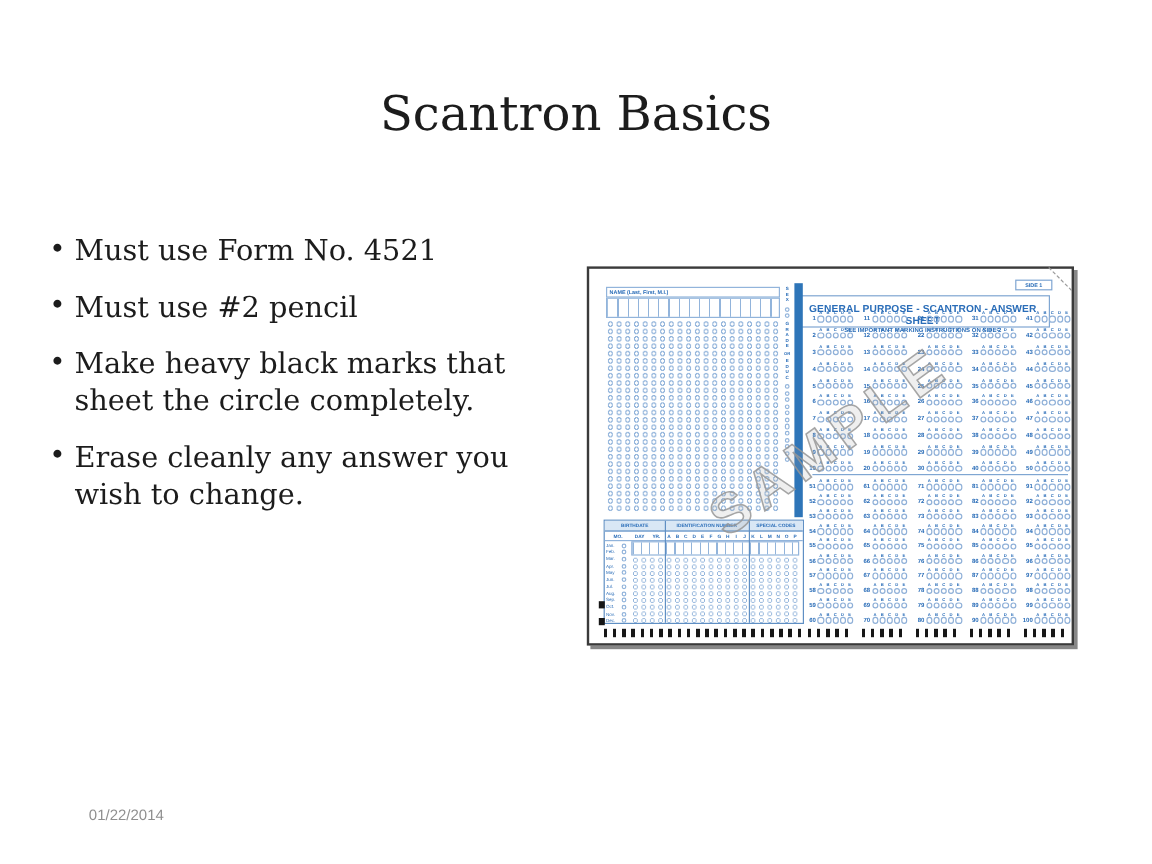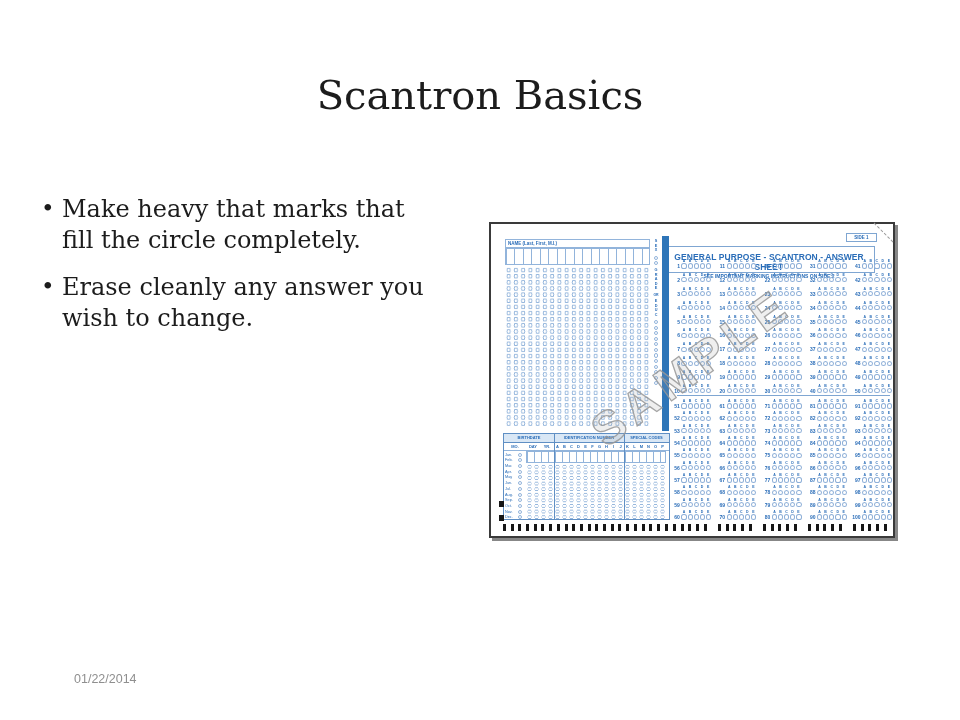--- a/index.html
+++ b/index.html
@@ -91,21 +91,23 @@
              color:rgba(165,165,165,0.18);-webkit-text-stroke:1.3px rgba(150,150,150,0.85);}
 </style>
 </head>
 <body>
 
 <div class="slide">
 
   <h1 class="title">Scantron Basics</h1>
 
   <ul class="bullets">
-      <li>Make heavy that marks that fill the circle completely.</li>
+      <li>Must use Form No. 4521</li>
+      <li>Must use #2 pencil</li>
+      <li>Make heavy black marks that sheet the circle completely.</li>
       <li>Erase cleanly any answer you wish to change.</li>
     </ul>
 
   <div class="sheet">
     <div class="abs corner-cut"></div>
     <div class="abs side-box">SIDE 1</div>
 
     <div class="abs hdr-box">
       <div class="hdr-title">GENERAL PURPOSE - SCANTRON - ANSWER SHEET</div>
       <div class="hdr-sub">SEE IMPORTANT MARKING INSTRUCTIONS ON SIDE 2</div>

